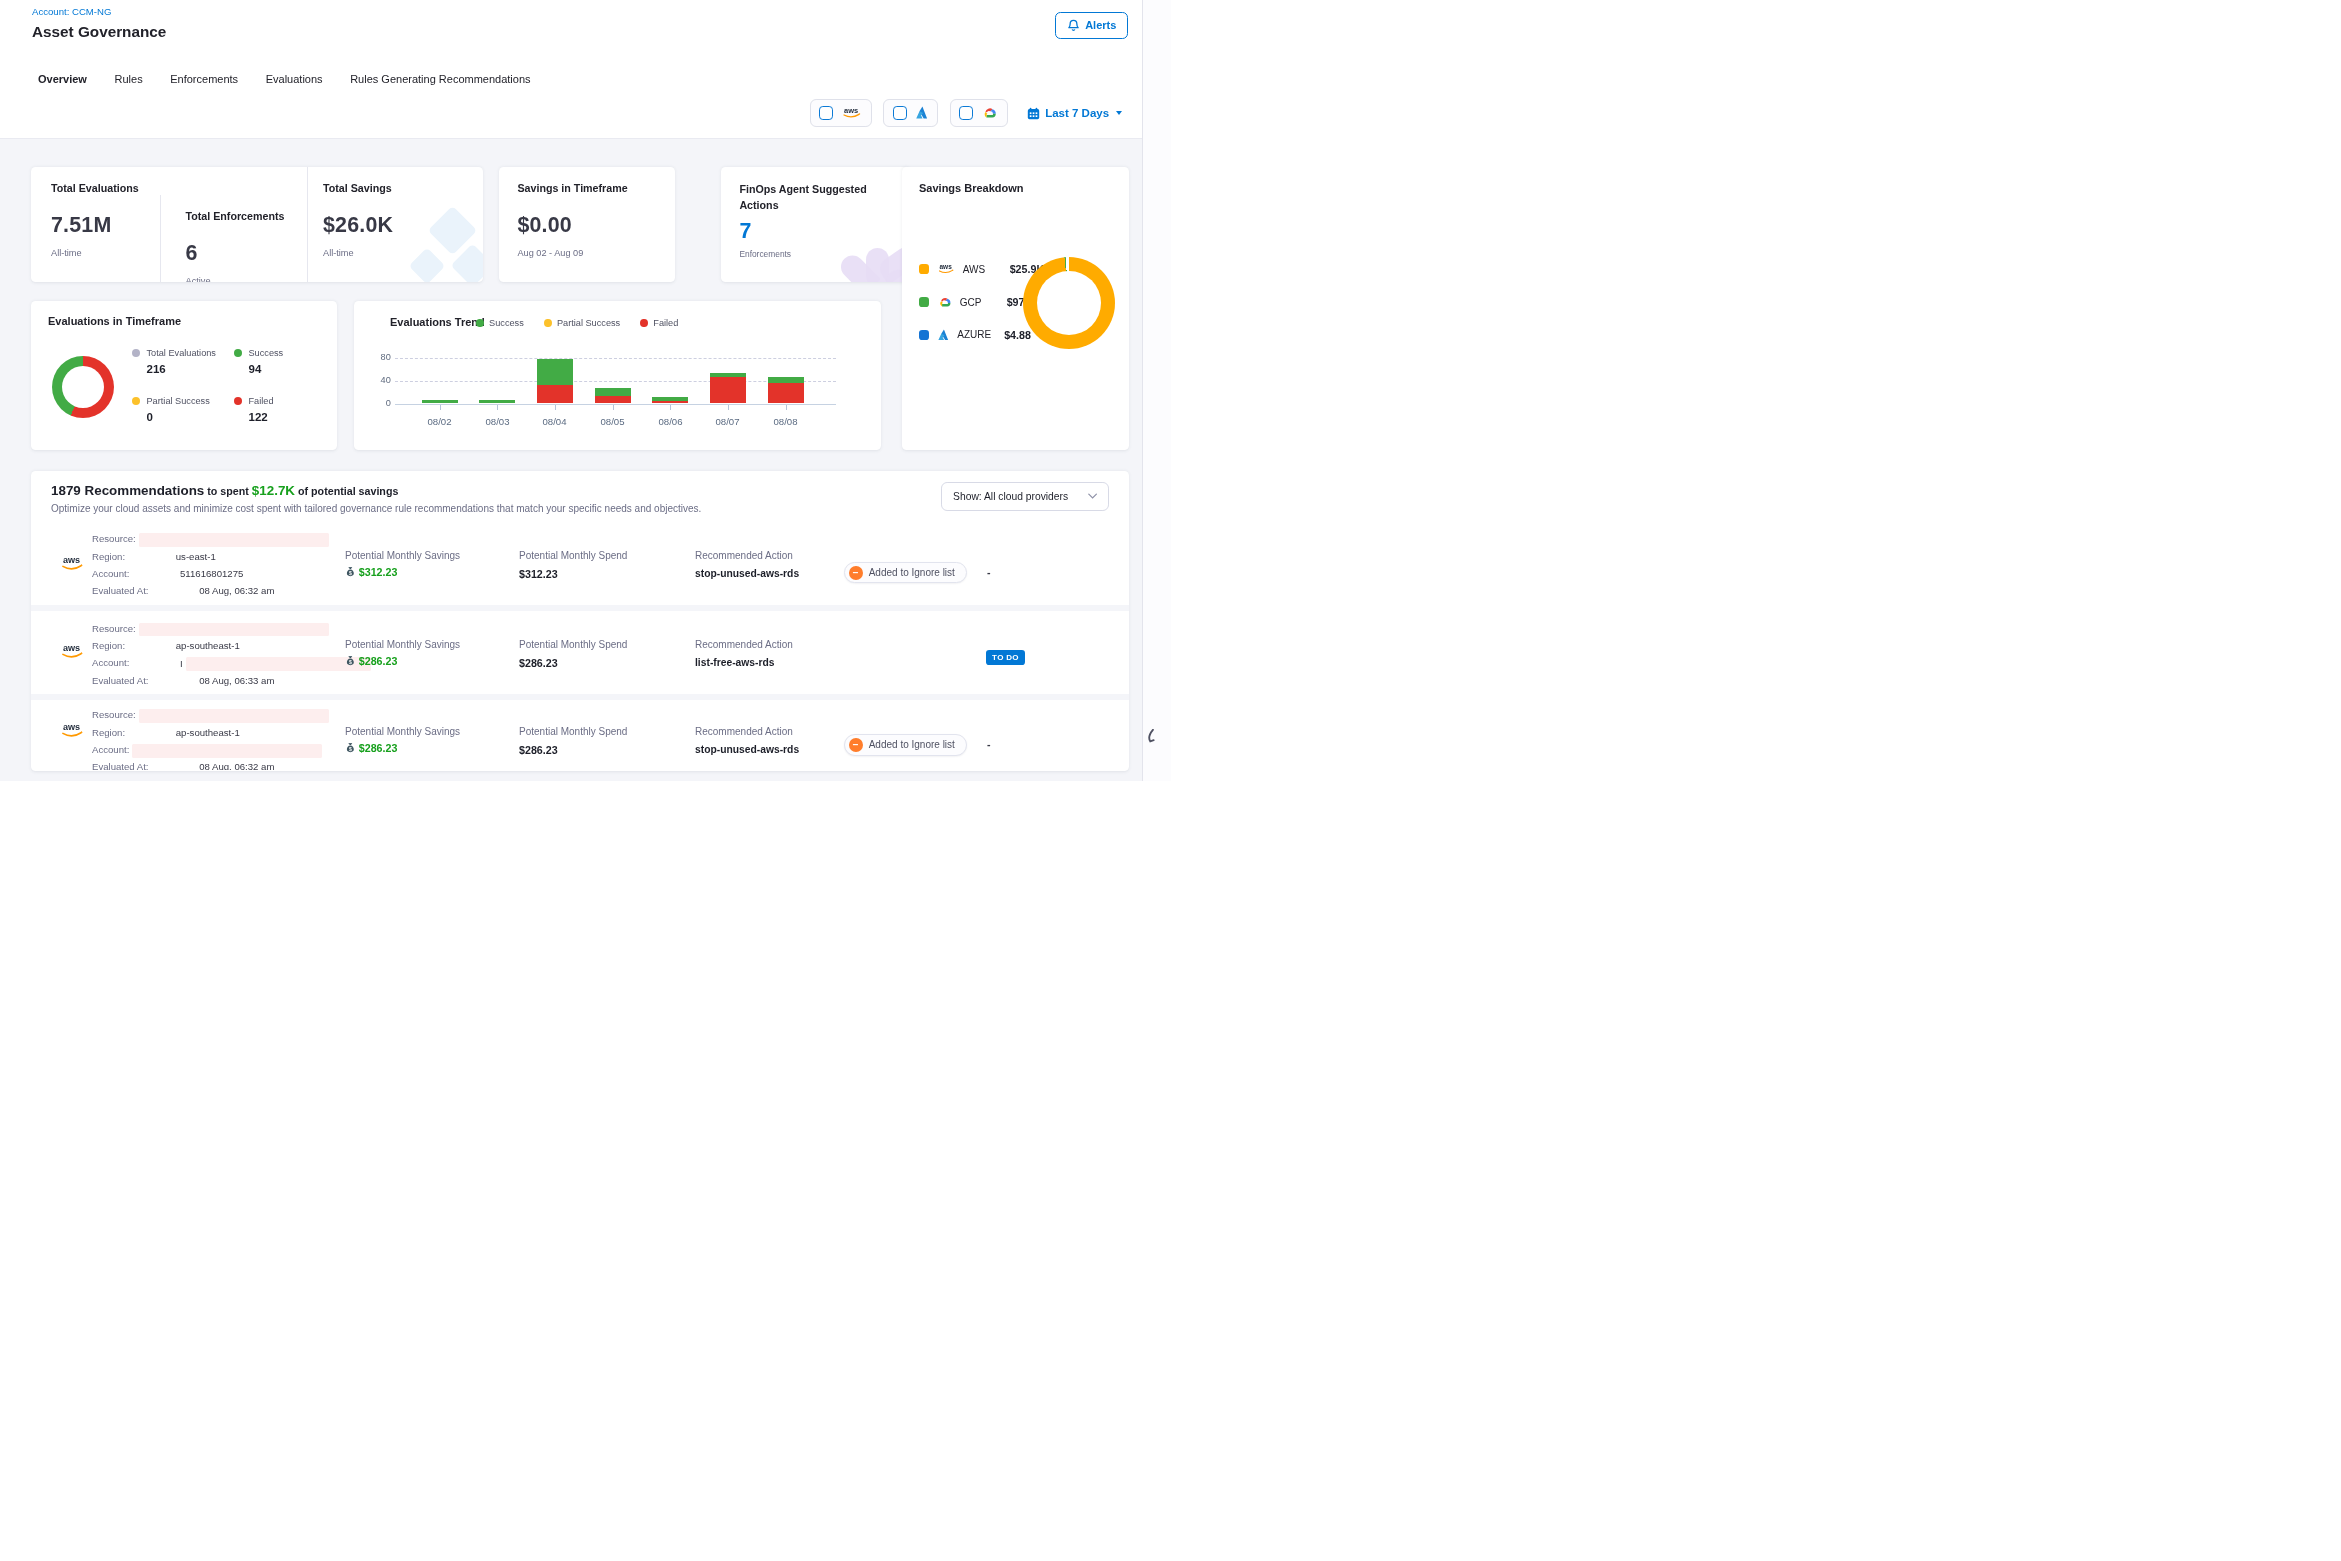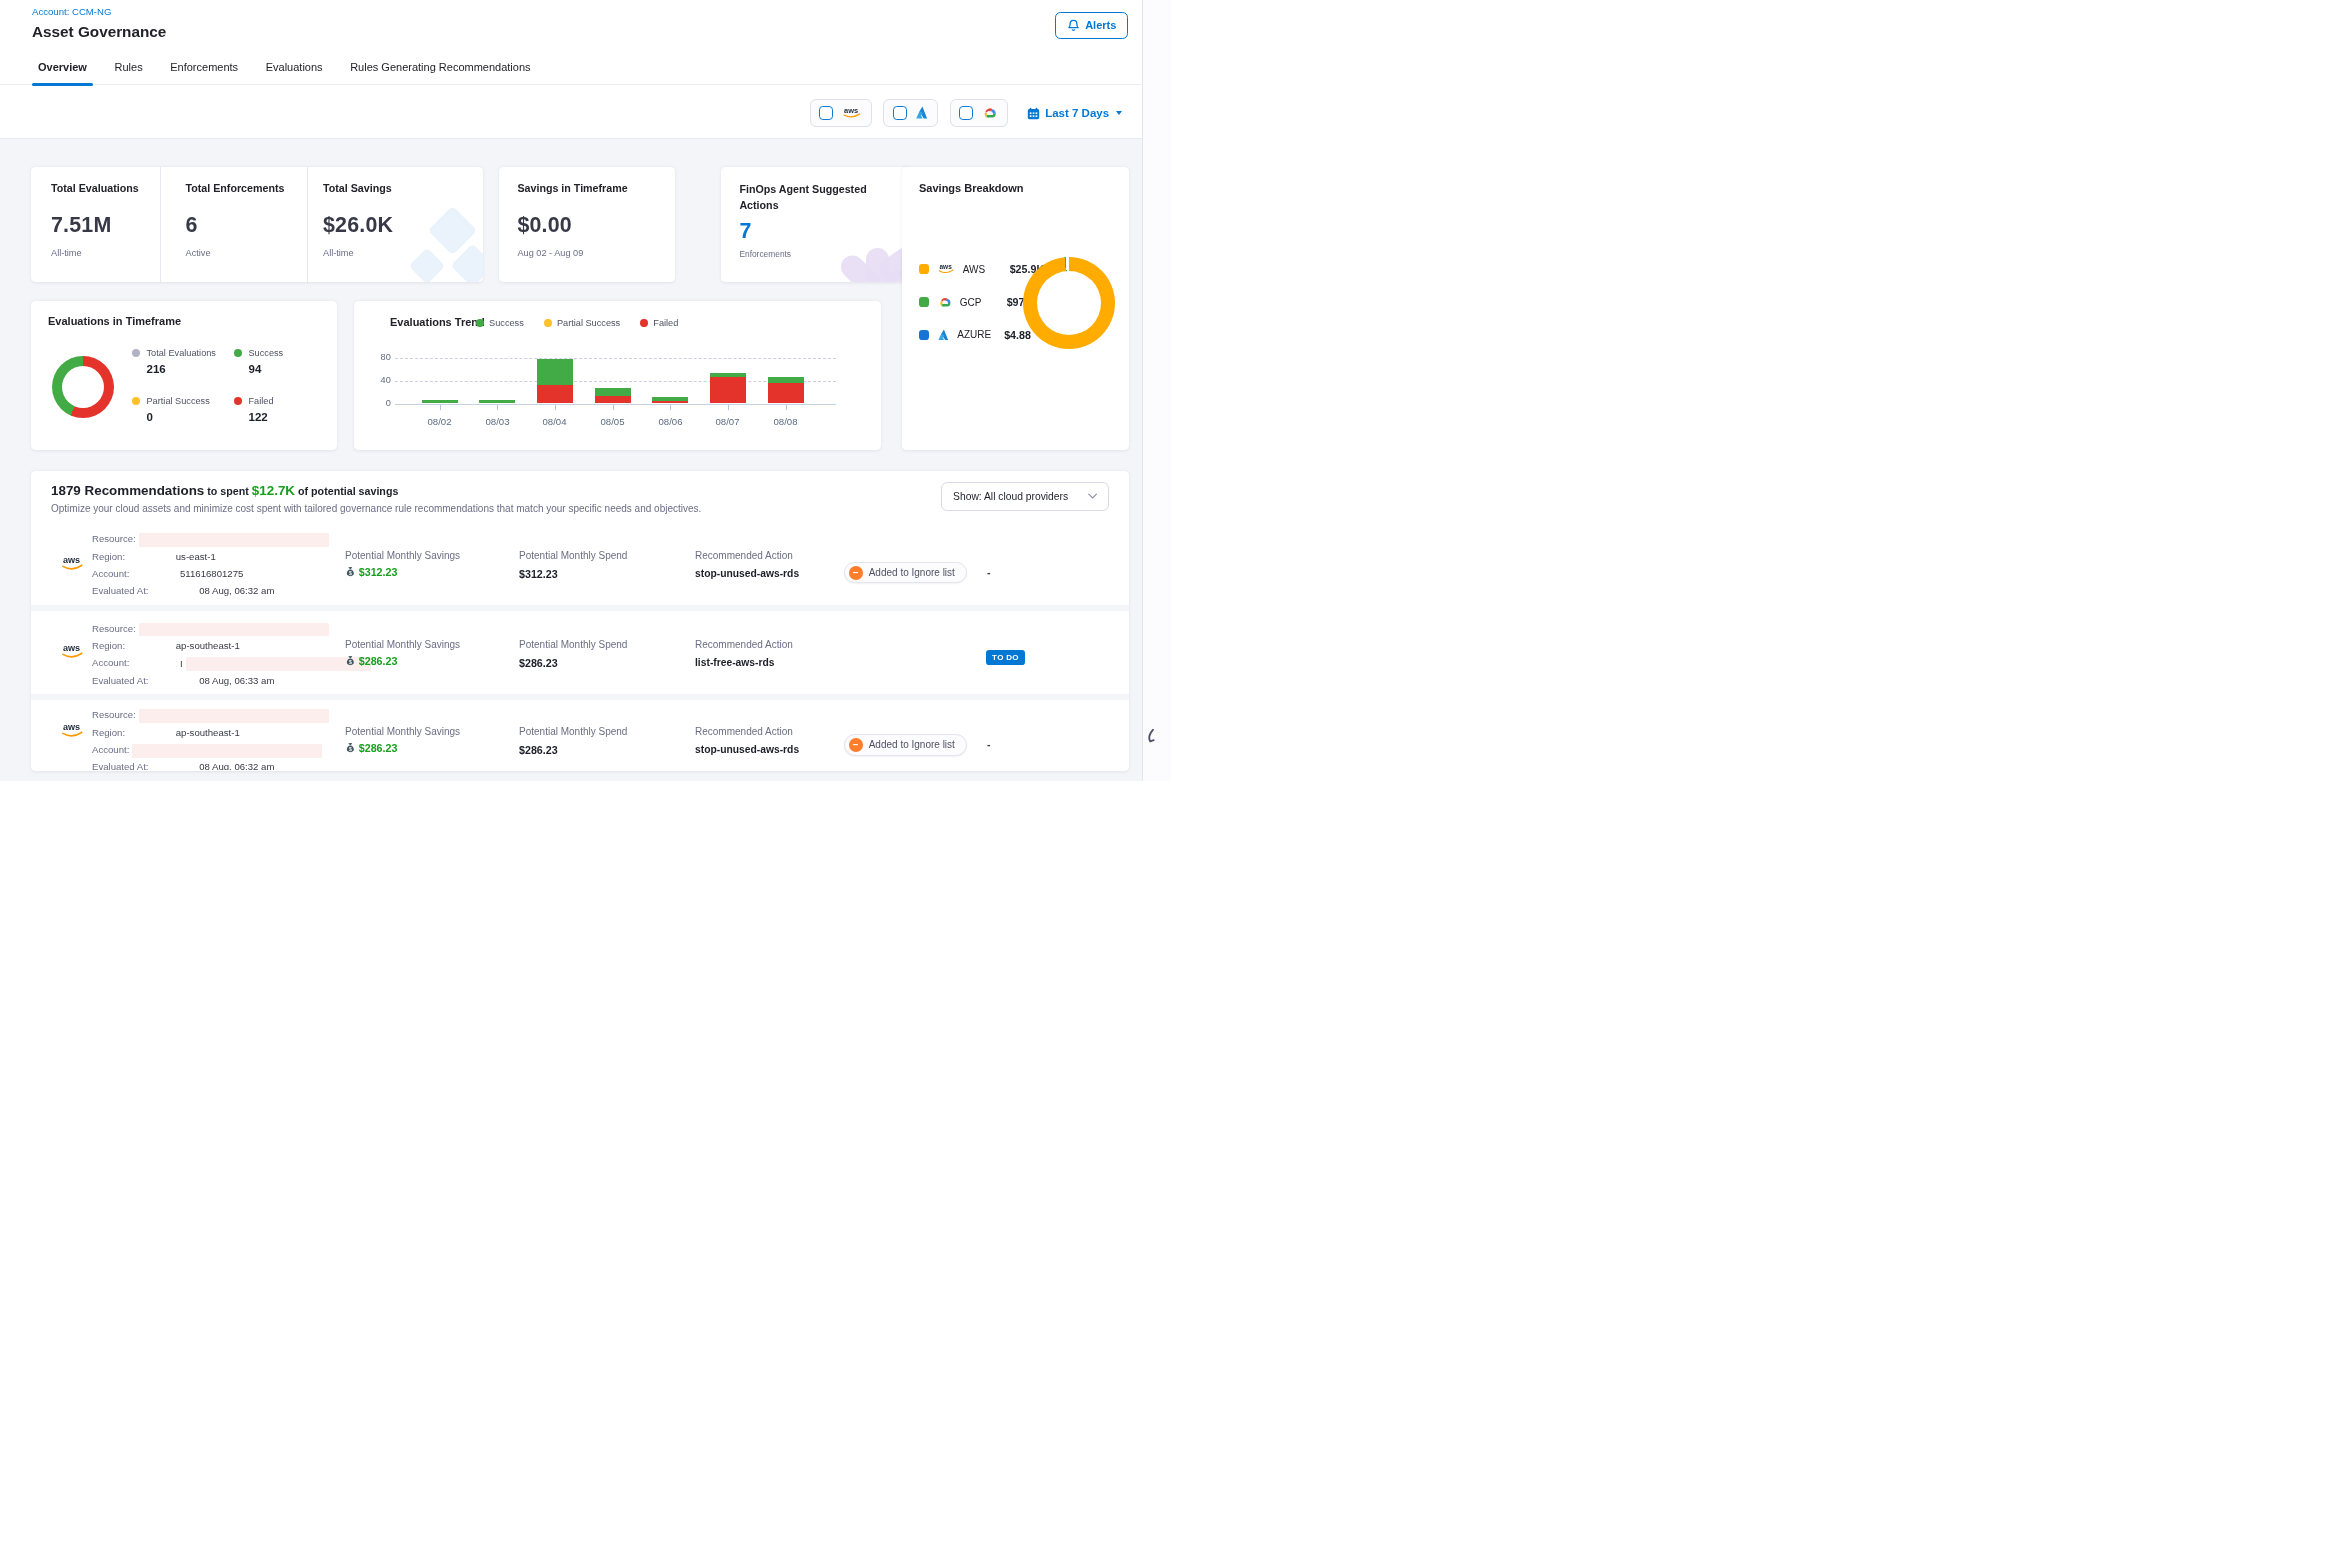--- a/index.html
+++ b/index.html
@@ -8,21 +8,21 @@
 
   
   .page-header { position:absolute; top:0; left:0; width:1171px; height:54px; background:#fff; }
   .account-link { position:absolute; left:32px; top:6.1px; font-size:9.6px; color:#0278d5; cursor:pointer; }
   .page-title { position:absolute; left:32px; top:23px; font-size:15.3px; font-weight:bold; color:#22222a; }
   .alerts-btn { position:absolute; right:43px; top:11.5px; height:27.6px; border:1.3px solid #0278d5; border-radius:5.4px;
       display:flex; align-items:center; gap:5.4px; padding:0 10.7px; color:#0278d5; font-weight:bold; font-size:11px;
       background:#fff; cursor:pointer; }
 
   
-  .tabbar { position:absolute; top:50px; left:0; width:1171px; height:35px; background:#fff;
+  .tabbar { position:absolute; top:62px; left:0; width:1171px; height:35px; background:#fff;
       border-bottom:1.5px solid #ecedf3; display:flex; align-items:center; gap:27.6px; padding-left:38px; }
   .tab { font-size:11px; color:#22222a; cursor:pointer; position:relative; height:100%; display:flex; align-items:center; }
   .tab.active { font-weight:bold; }
   .tab.active::after { content:""; position:absolute; left:-6.1px; right:-6.1px; bottom:-1.5px; height:2.3px; background:#0278d5; border-radius:1.5px; }
 
   
   .filterbar { position:absolute; top:89px; left:0; width:1171px; height:49px; background:#fff; }
   .filter-right { position:absolute; right:49px; top:10px; display:flex; align-items:center; gap:11.5px; }
   .provider-box { height:28px; border:0.8px solid #dfe1ea; border-radius:6.1px; background:#fcfcfe; display:flex;
       align-items:center; gap:6.9px; padding:0 8.4px; cursor:pointer; }
@@ -33,21 +33,21 @@
   
   .content { position:absolute; top:138px; left:0; width:1142px; height:643px; background:#f4f5f9; border-top:0.8px solid #e9eaf1; }
   .gutter { position:absolute; top:0; right:0; width:29px; height:781px; background:#fcfcfe; border-left:0.8px solid #e3e4ec; z-index:5; }
 
   .card { position:absolute; background:#fff; border-radius:4.6px; box-shadow:0 0.8px 3.1px rgba(60,64,92,0.10); overflow:hidden; }
 
   
   .statcard-group { left:31px; top:167px; width:452px; height:115px; display:flex; }
   .stat-col { padding-top:15.3px; }
   .stat-col.c1 { width:129px; padding-left:20px; }
-  .stat-col.c2 { width:147px; padding-left:24.5px; border-left:0.8px solid #e6e7ef; }
+  .stat-col.c2 { width:147px; padding-left:24.5px; border-left:0.8px solid #e6e7ef;margin-top:28px; }
   .stat-col.c3 { width:176px; padding-left:15px; border-left:0.8px solid #e6e7ef; }
   .stat-title { font-size:10.7px; font-weight:bold; color:#22222a; }
   .stat-value { font-size:21.4px; font-weight:bold; color:#383946; margin-top:19px; letter-spacing:0.2px; }
   .stat-caption { font-size:9.2px; color:#6b6d85; margin-top:10px; }
   .stat-value.blue { color:#0278d5; }
 
   .card.savings-tf { left:499px; top:167px; width:176px; height:115px; padding:15.3px 0 0 18.4px; }
   .card.finops { left:693px; top:167px; width:189px; height:115px; padding:15.3px 0 0 18.4px;margin-left:28px; }
   .finops .stat-title { width:130px; line-height:1.45; }
   .finops .stat-value { margin-top:6.1px; }

